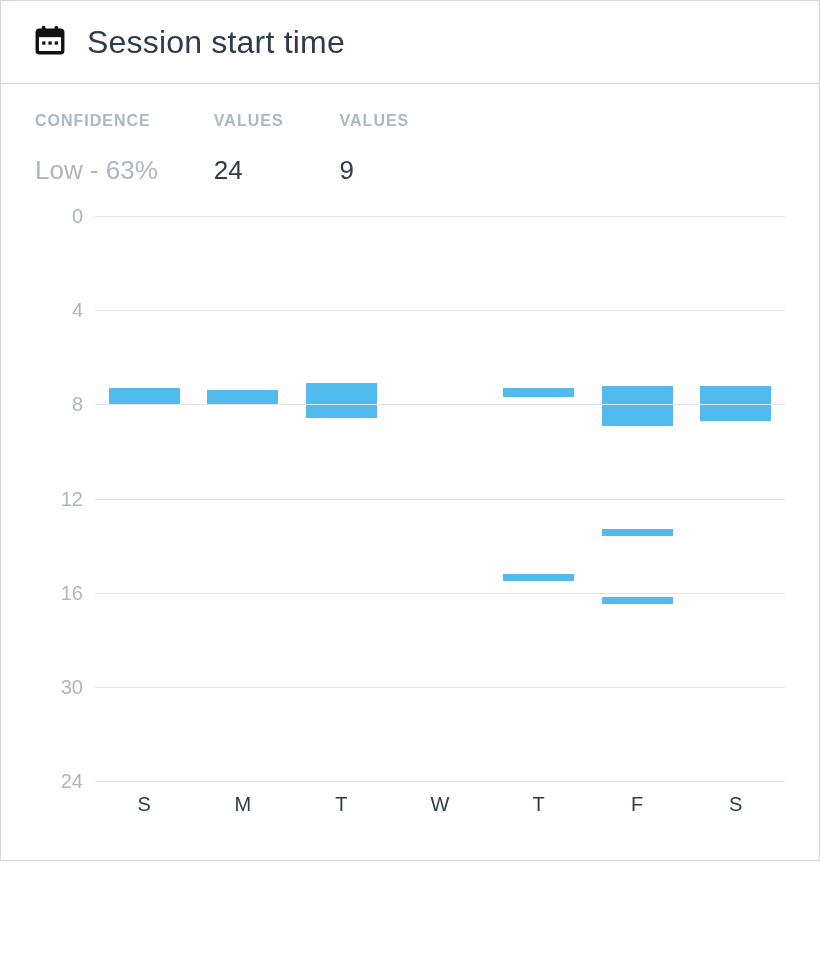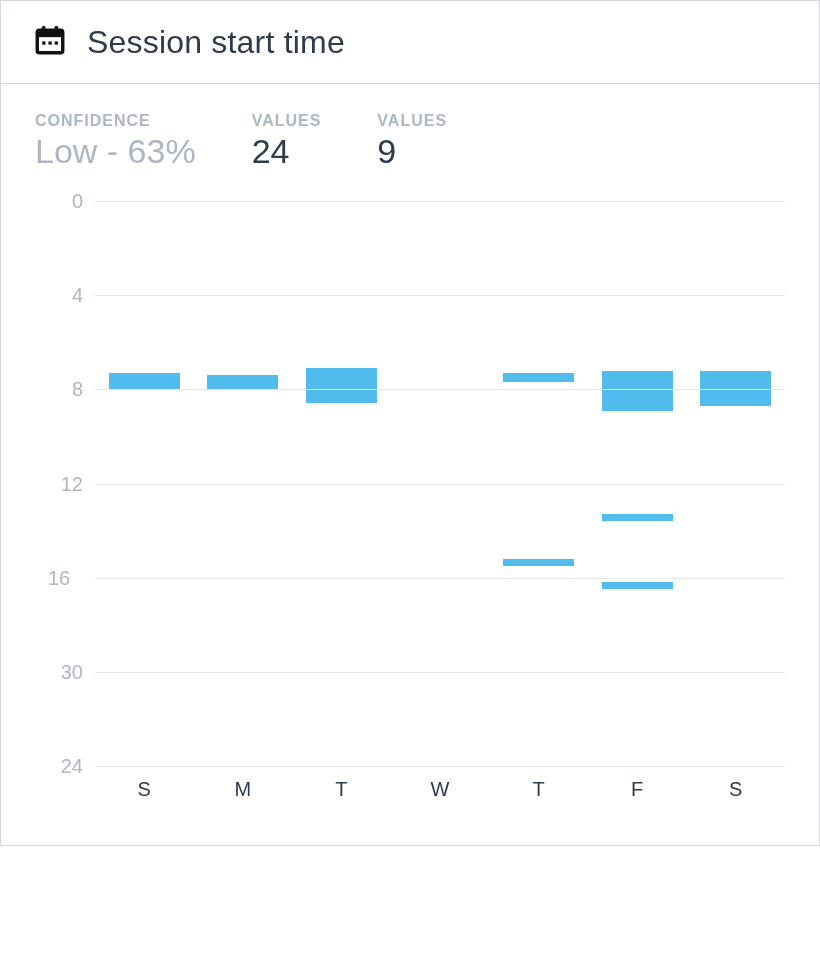--- a/index.html
+++ b/index.html
@@ -33,23 +33,24 @@
     padding: 28px 34px 10px 34px;
   }
   .stat-block { display: flex; flex-direction: column; gap: 2px; }
   .stat-label {
     font-size: 16px;
     font-weight: 700;
     letter-spacing: 1px;
     color: #aeb6c1;
   }
   .stat-value {
-    font-size: 34px;
+    font-size: 26px;
     font-weight: 400;
     color: #2f3b4a;
+    margin-top: 23px;
   }
   .stat-value.muted { color: #aeb6c1; }
 
   .chart-wrap {
     padding: 20px 34px 44px 34px;
   }
   .chart {
     position: relative;
     height: 600px;
     margin-left: 60px;
@@ -167,21 +168,21 @@
           </div>
       <div class="gridline" style="top: 0%;"></div>
           <div class="ytick" style="top: 0%;">0</div>
           <div class="gridline" style="top: 16.6667%;"></div>
           <div class="ytick" style="top: 16.6667%;">4</div>
           <div class="gridline" style="top: 33.3333%;"></div>
           <div class="ytick" style="top: 33.3333%;">8</div>
           <div class="gridline" style="top: 50%;"></div>
           <div class="ytick" style="top: 50%;">12</div>
           <div class="gridline" style="top: 66.6667%;"></div>
-          <div class="ytick" style="top: 66.6667%; text-align: center;">16</div>
+          <div class="ytick" style="top: 66.6667%;">16</div>
           <div class="gridline" style="top: 83.3333%;"></div>
           <div class="ytick" style="top: 83.3333%;">30</div>
           <div class="gridline" style="top: 100%;"></div>
           <div class="ytick" style="top: 100%;">24</div>
         </div>
       <div class="xaxis" id="xaxis">
           <div class="xlabel">S</div>
           <div class="xlabel">M</div>
           <div class="xlabel">T</div>
           <div class="xlabel">W</div>

